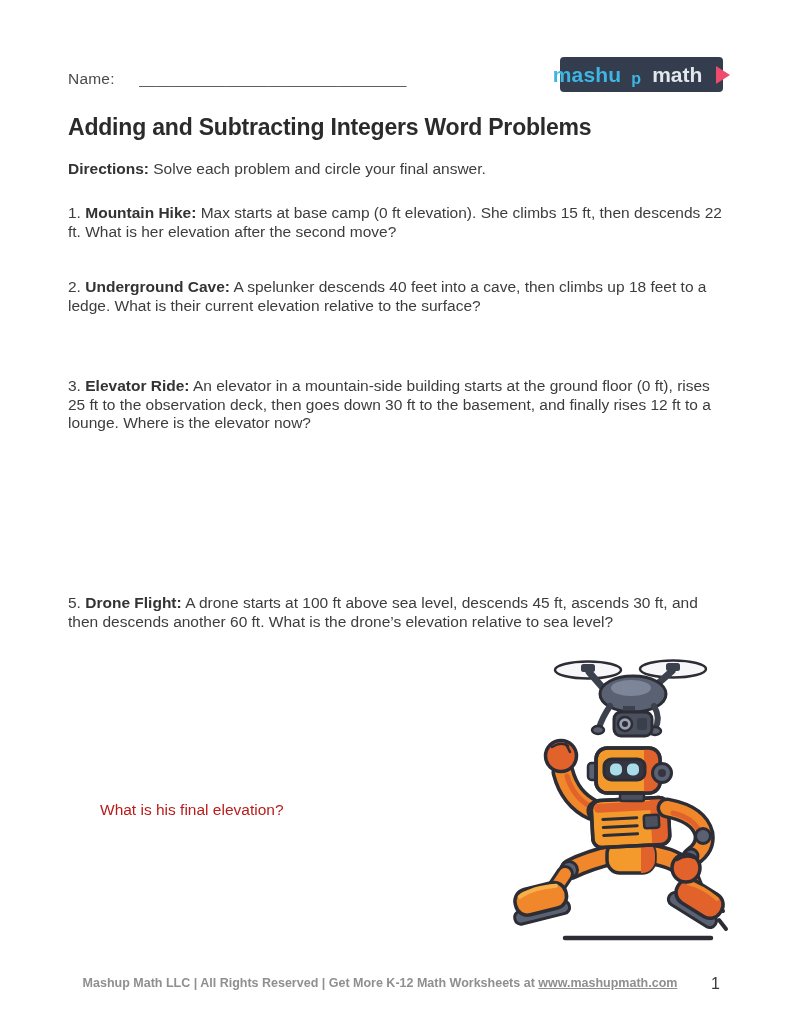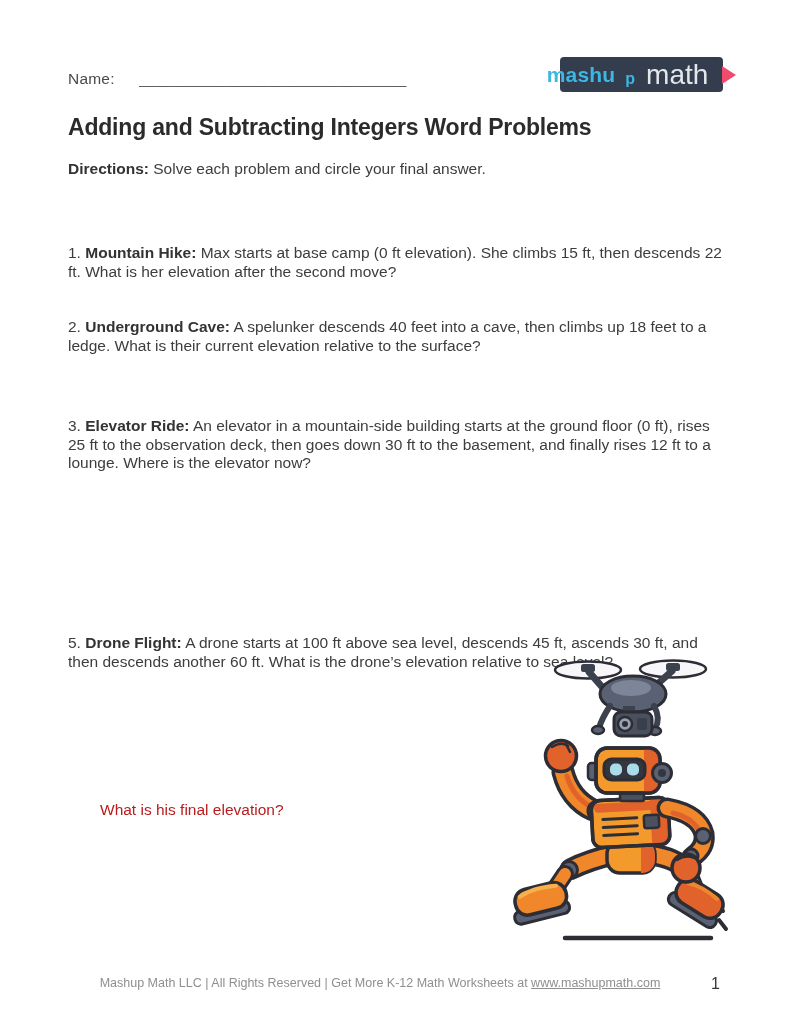--- a/index.html
+++ b/index.html
@@ -16,40 +16,40 @@
   .name-row{left:68px;top:70px;font-size:15.5px;color:#4a4a4a;letter-spacing:0.2px;}
   .name-line{letter-spacing:0;color:#555;margin-left:20px;}
   .logo{
     left:560px;top:57px;width:163px;height:35px;
     background:#333d4d;border-radius:4px;
     display:flex;align-items:center;justify-content:center;
     gap:10px;
   }
   .logo-bold{font-size:21px;font-weight:bold;color:#3db6e3;letter-spacing:0.2px;}
   .logo-sub{font-size:16px;font-weight:bold;color:#3db6e3;position:relative;top:4px;}
-  .logo-light{font-size:28px;font-weight:400;color:#e3e6ea;margin-left:1px;}
+  .logo-light{font-size:21px;font-weight:700;color:#e3e6ea;margin-left:1px;}
   .logo-play{
     width:0;height:0;margin-left:4px;
     border-top:9px solid transparent;
     border-bottom:9px solid transparent;
     border-left:14px solid #ee4b6d;
   }
   
   .title{left:68px;top:114px;font-size:23px;font-weight:800;color:#2b2b2b;letter-spacing:-0.2px;}
   .directions{left:68px;top:160px;font-size:15.5px;color:#3d3d3d;}
   .directions b{color:#333;}
   
-  .problem{left:68px;width:660px;font-size:15.5px;line-height:18.7px;color:#3d3d3d;margin-top:40px;}
+  .problem{left:68px;width:660px;font-size:15.5px;line-height:18.7px;color:#3d3d3d;}
   .problem b{color:#333;}
   .p6{width:452px;}
   .q6{left:68px;top:801px;font-size:15.5px;color:#b91c1c;margin-left:32px;}
   
   .illus{left:503px;top:642px;}
   
-  .footer{left:0;top:976px;width:760px;text-align:center;font-size:12.5px;color:#8f8f8f;}
+  .footer{left:0;top:976px;width:760px;text-align:center;font-size:12.5px;color:#8f8f8f;font-weight:bold;}
   .footer .flink{text-decoration:underline;color:#8f8f8f;cursor:pointer;}
   .page-num{left:711px;top:975px;font-size:16px;color:#3a3a3a;}
 </style>
 </head>
 <body>
 
 <div class="page">
 
   <div class="abs name-row">
     <span>Name:</span>

